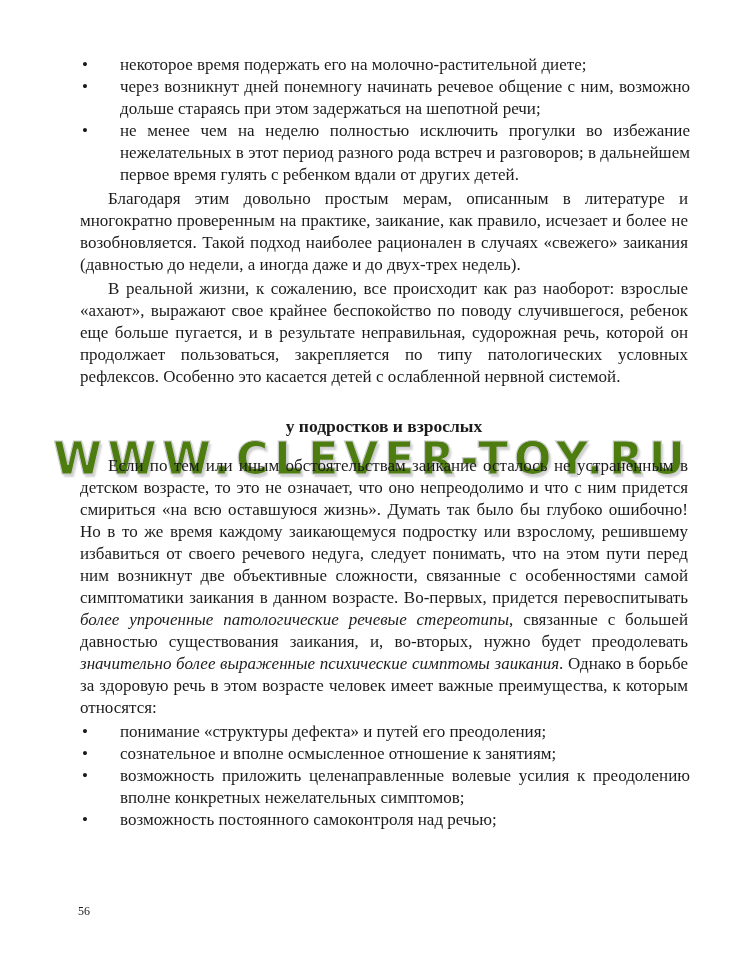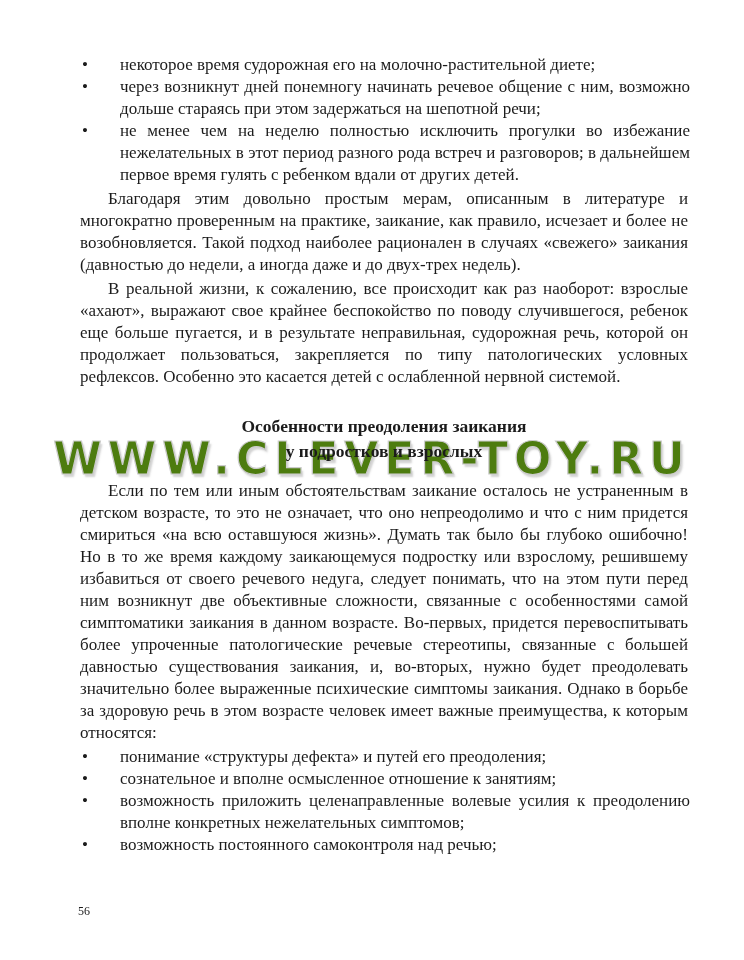--- a/index.html
+++ b/index.html
@@ -68,58 +68,57 @@
   }
   .heading {
     margin: 26px 0 16px 0;
     font-size: 17.5px;
     line-height: 25px;
     font-weight: bold;
     text-align: center;
     text-indent: 0;
   }
   .heading span { display: block; }
-  .em { }
+  .em { font-style: italic; }
   .page-number {
     position: absolute;
     left: 78px;
     bottom: 38px;
     font-size: 12px;
     z-index: 1;
   }
 </style>
 </head>
 <body>
 
 <div class="page">
 
   <div class="watermark">WWW.CLEVER-TOY.RU</div>
 
   <div class="content">
 
     <ul class="bullet-list">
       <li class="bullet-item">
         <span class="bullet-marker">•</span>
-        <span class="bullet-text">некоторое время судорожная его на молочно-растительной диете;</span>
+        <span class="bullet-text">некоторое время подержать его на молочно-растительной диете;</span>
       </li>
       <li class="bullet-item">
         <span class="bullet-marker">•</span>
         <span class="bullet-text">через возникнут дней понемногу начинать речевое общение с ним, возможно дольше стараясь при этом задержаться на шепотной речи;</span>
       </li>
       <li class="bullet-item">
         <span class="bullet-marker">•</span>
         <span class="bullet-text">не менее чем на неделю полностью исключить прогулки во избежание нежелательных в этот период разного рода встреч и разговоров; в дальнейшем первое время гулять с ребенком вдали от других детей.</span>
       </li>
     </ul>
 
     <p class="para">Благодаря этим довольно простым мерам, описанным в литературе и многократно проверенным на практике, заикание, как правило, исчезает и более не возобновляется. Такой подход наиболее рационален в случаях «свежего» заикания (давностью до недели, а иногда даже и до двух-трех недель).</p>
     <p class="para">В реальной жизни, к сожалению, все происходит как раз наоборот: взрослые «ахают», выражают свое крайнее беспокойство по поводу случившегося, ребенок еще больше пугается, и в результате неправильная, судорожная речь, которой он продолжает пользоваться, закрепляется по типу патологических условных рефлексов. Особенно это касается детей с ослабленной нервной системой.</p>
 
     <h2 class="heading">
-      <span>Особенности преодоления заикания</span>
       <span>у подростков и взрослых</span>
     </h2>
 
 
     <p class="para"><span>Если по тем или иным обстоятельствам заикание осталось не устраненным в детском возрасте, то это не означает, что оно непреодолимо и что с ним придется смириться «на всю оставшуюся жизнь». Думать так было бы глубоко ошибочно! Но в то же время каждому заикающемуся подростку или взрослому, решившему избавиться от своего речевого недуга, следует понимать, что на этом пути перед ним возникнут две объективные сложности, связанные с особенностями самой симптоматики заикания в данном возрасте. Во-первых, придется перевоспитывать </span><span class="em">более упроченные патологические речевые стереотипы</span><span>, связанные с большей давностью существования заикания, и, во-вторых, нужно будет преодолевать </span><span class="em">значительно более выраженные психические симптомы заикания</span><span>. Однако в борьбе за здоровую речь в этом возрасте человек имеет важные преимущества, к которым относятся:</span></p>
 
     <ul class="bullet-list">
       <li class="bullet-item">
         <span class="bullet-marker">•</span>
         <span class="bullet-text">понимание «структуры дефекта» и путей его преодоления;</span>

